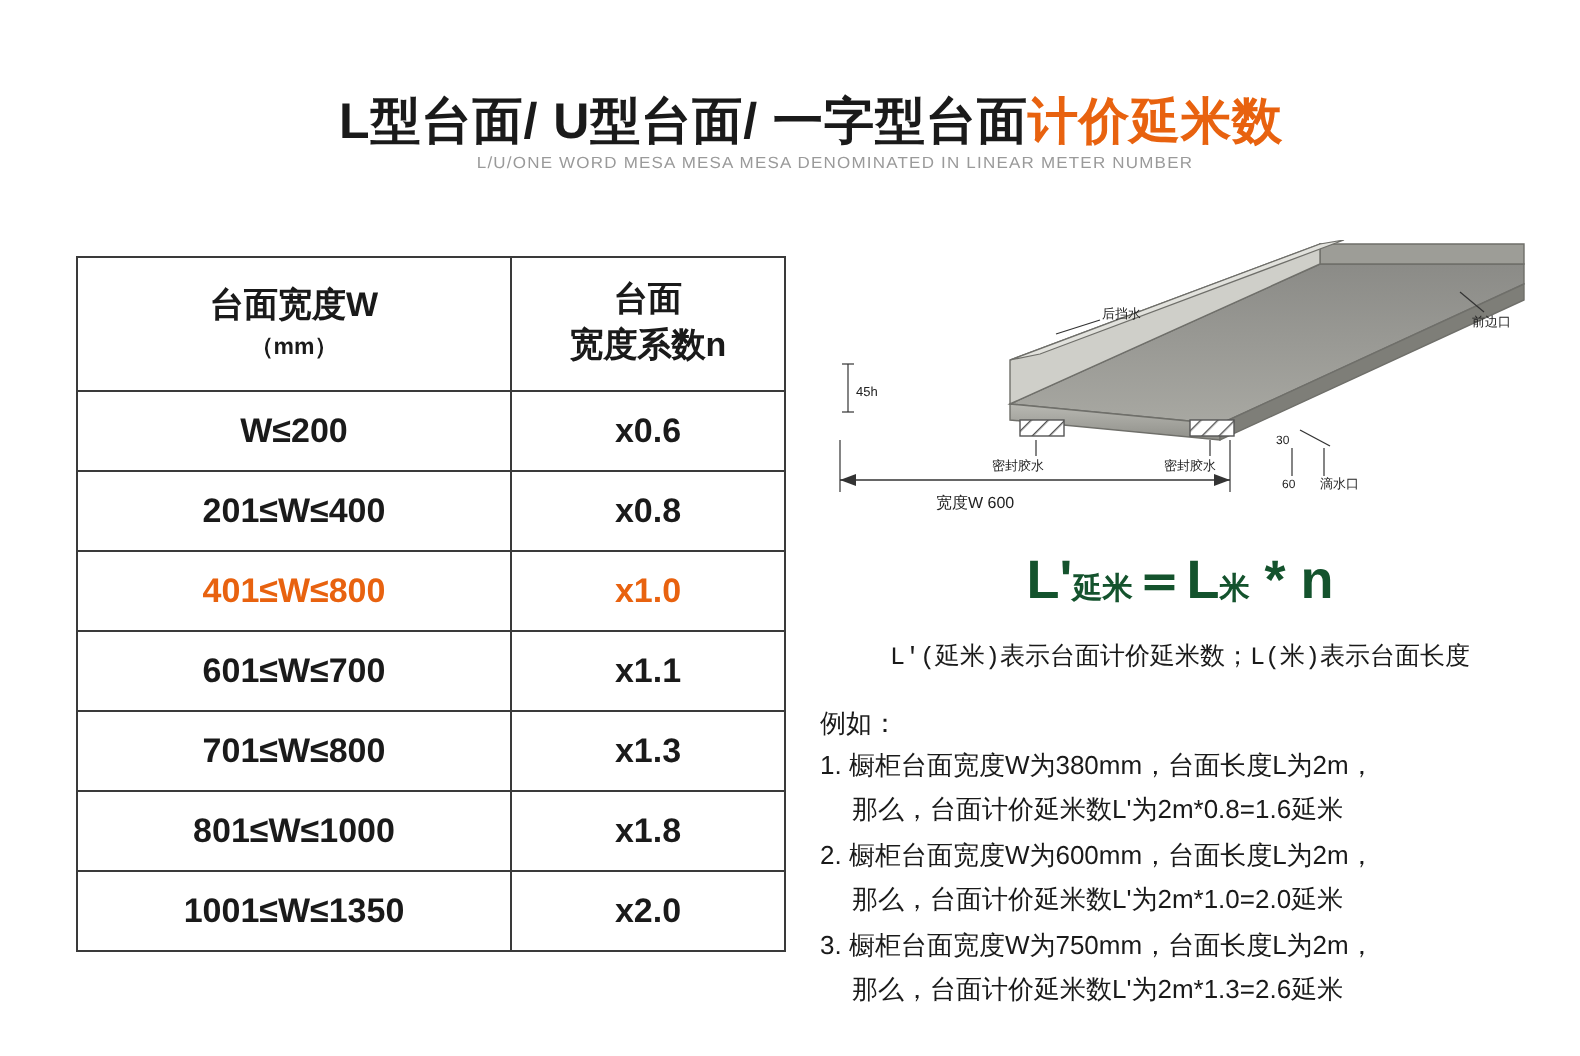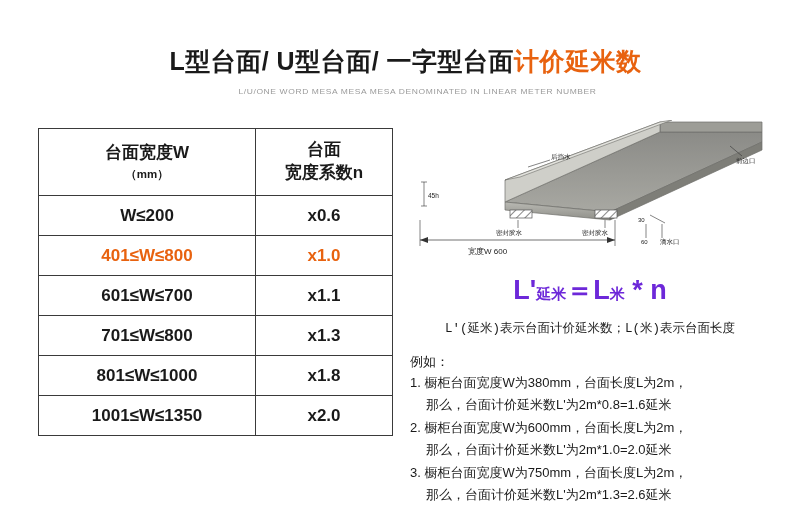--- a/index.html
+++ b/index.html
@@ -29,21 +29,20 @@
     font-weight: bold;
     letter-spacing: 0.5px;
     line-height: 1.1;
     white-space: nowrap;
     padding-left: 21px;
   }
   .title-main .accent {
     color: #e8620f;
   }
   .title-sub {
-    margin-top: 10px;
     font-size: 8.5px;
     color: #9a9a9a;
     letter-spacing: 0.6px;
     transform: scaleY(0.95);
     padding-left: 45px;
   }
 
   
   .table-wrap {
     position: absolute;
@@ -93,21 +92,21 @@
   .diagram {
     position: relative;
     width: 360px;
     height: 140px;
   }
   .diagram svg { display: block; }
 
   .formula {
     margin-top: 12px;
     text-align: center;
-    color: #6d28d9;
+    color: #14532d;
     font-size: 27px;
     font-weight: bold;
     white-space: nowrap;
   }
   .formula .small {
     font-size: 15px;
   }
 
   .caption {
     margin-top: 12px;
@@ -154,20 +153,24 @@
           <span class="head-unit">（mm）</span>
         </td>
         <td class="col-n">
           <span>台面</span><br>
           <span>宽度系数n</span>
         </td>
       </tr>
       <tr>
         <td class="col-w">W≤200</td>
         <td class="col-n">x0.6</td>
+      </tr>
+      <tr>
+        <td class="col-w">201≤W≤400</td>
+        <td class="col-n">x0.8</td>
       </tr>
       <tr class="highlight">
         <td class="col-w">401≤W≤800</td>
         <td class="col-n">x1.0</td>
       </tr>
       <tr>
         <td class="col-w">601≤W≤700</td>
         <td class="col-n">x1.1</td>
       </tr>
       <tr>

